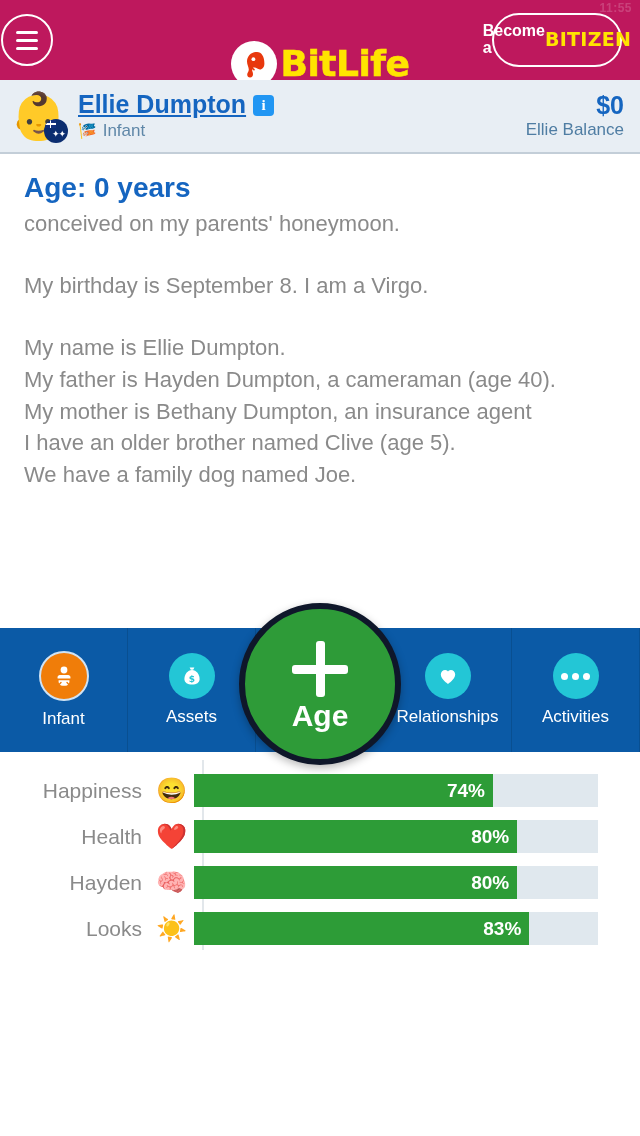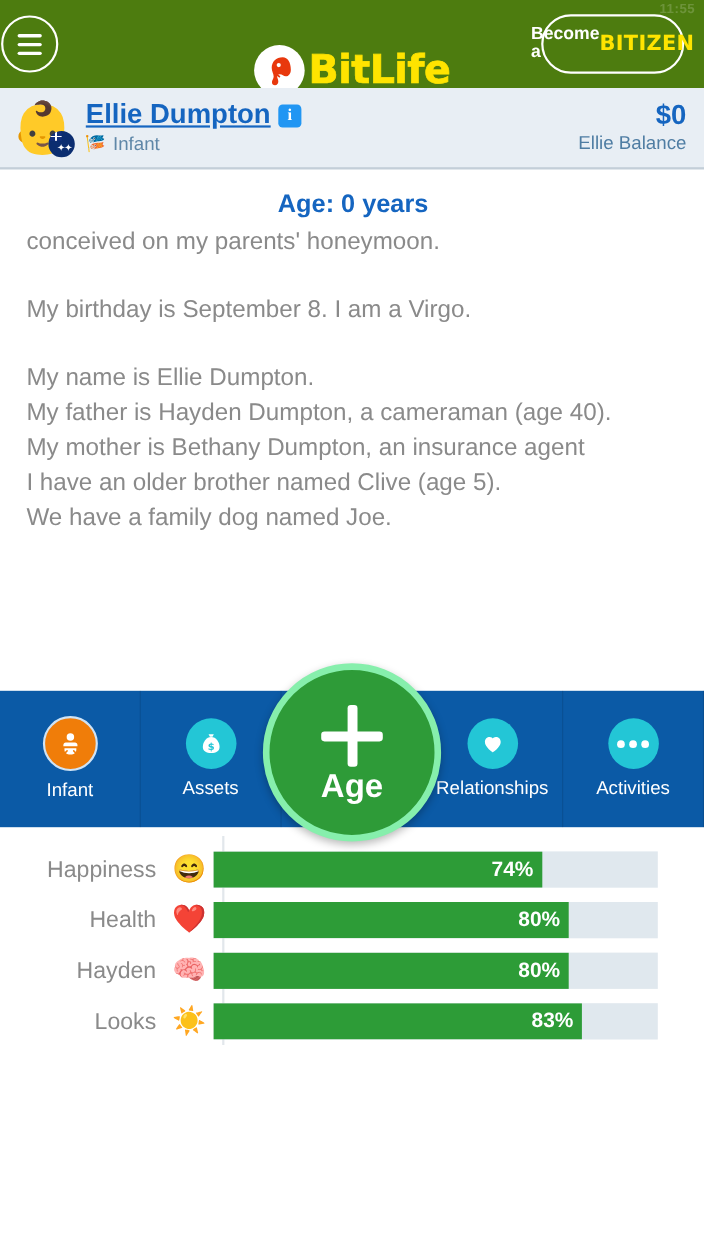--- a/index.html
+++ b/index.html
@@ -12,21 +12,21 @@
     height: 1136px;
     overflow: hidden;
     font-family: "Liberation Sans", sans-serif;
     position: relative;
   }
 
   
   .topbar {
     position: relative;
     height: 80px;
-    background: #4d7c0f;
+    background: #be185d;
     display: flex;
     align-items: center;
     box-sizing: border-box;
     padding: 0 1px;
     overflow: hidden;
   }
   .statusclock {
     position: absolute;
     top: 1px;
     right: 8px;
@@ -243,25 +243,24 @@
   }
 
   
   .story {
     padding: 18px 22px 0 24px;
     height: 474px;
     box-sizing: border-box;
     overflow: hidden;
   }
   .age-heading {
-    font-size: 23px;
+    font-size: 28px;
     font-weight: bold;
     color: #1565c0;
     margin-bottom: 4px;
-    text-align: center;
   }
   .story-line {
     font-size: 22px;
     color: #8a8a8a;
     line-height: 1.45;
     font-weight: 300;
   }
   .story-gap {
     height: 30px;
   }
@@ -311,21 +310,21 @@
   }
   .age-button {
     position: absolute;
     left: 50%;
     top: -25px;
     transform: translateX(-50%);
     width: 162px;
     height: 162px;
     border-radius: 50%;
     background: #2e9b38;
-    border: 6px solid #86efac;
+    border: 6px solid #0f172a;
     box-sizing: border-box;
     display: flex;
     flex-direction: column;
     align-items: center;
     justify-content: center;
     cursor: pointer;
     box-shadow: 0 3px 8px rgba(0,0,0,0.28);
   }
   .age-plus {
     position: relative;

